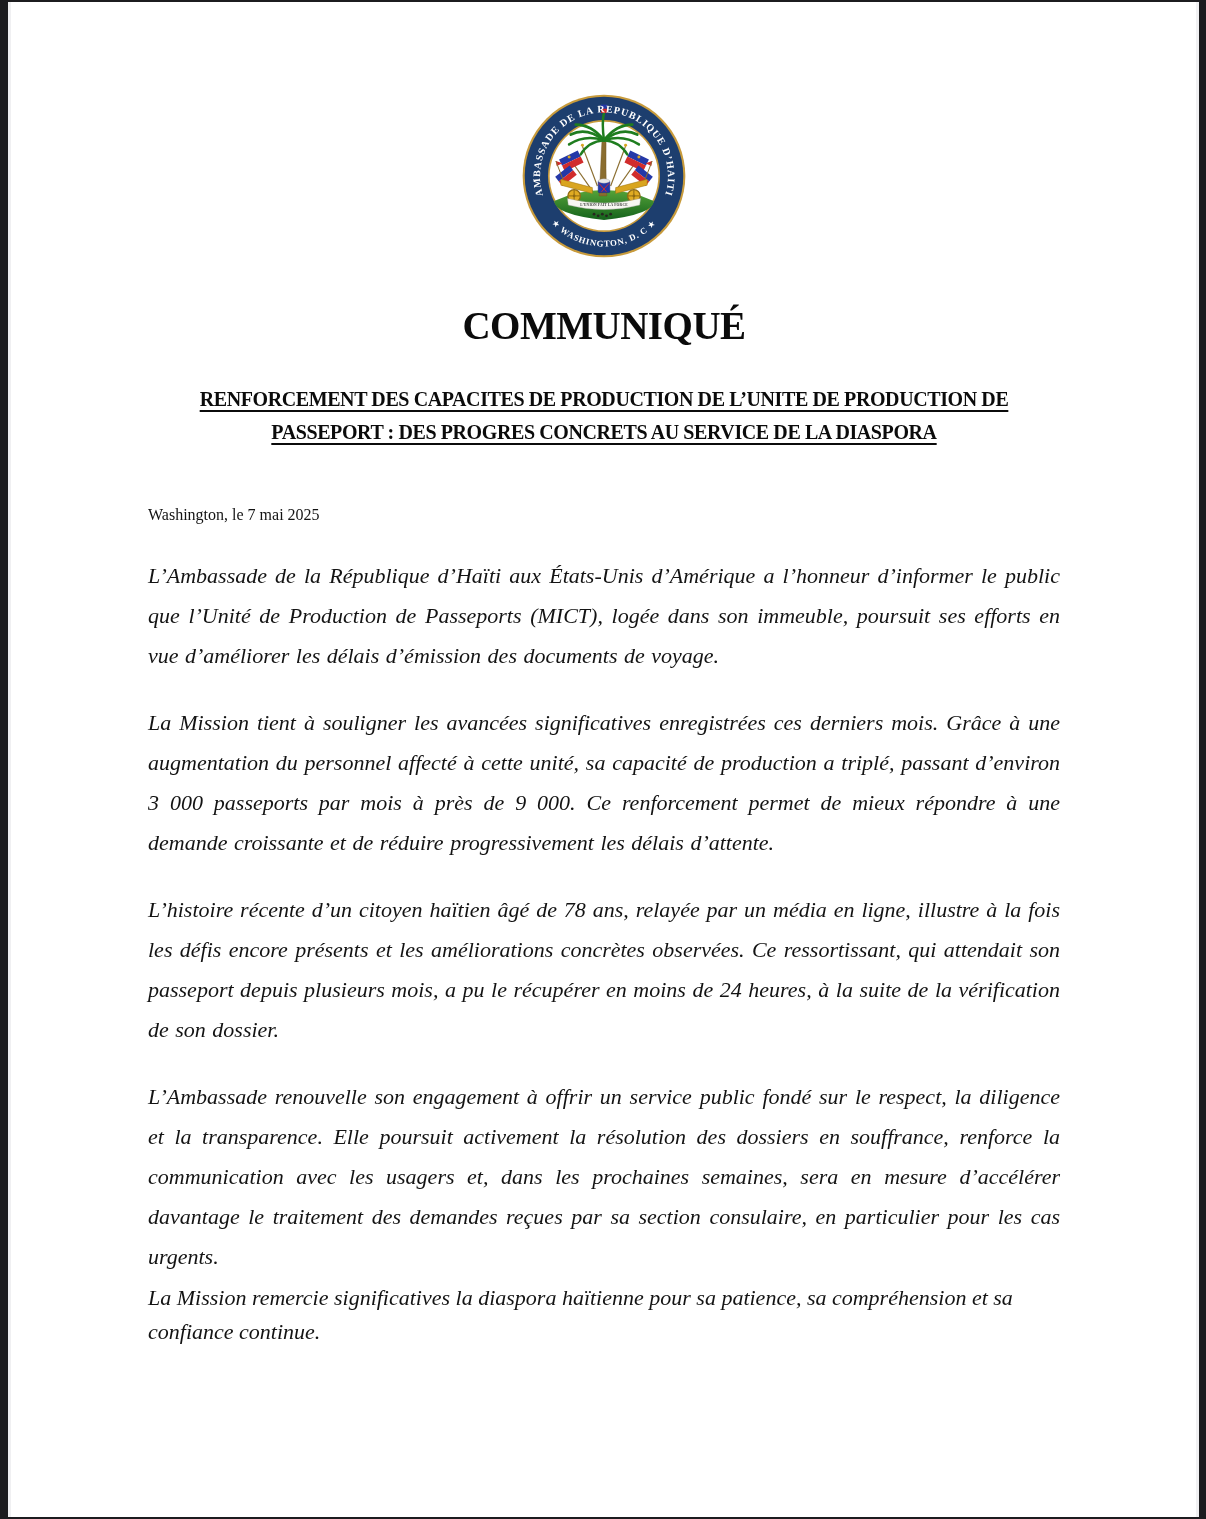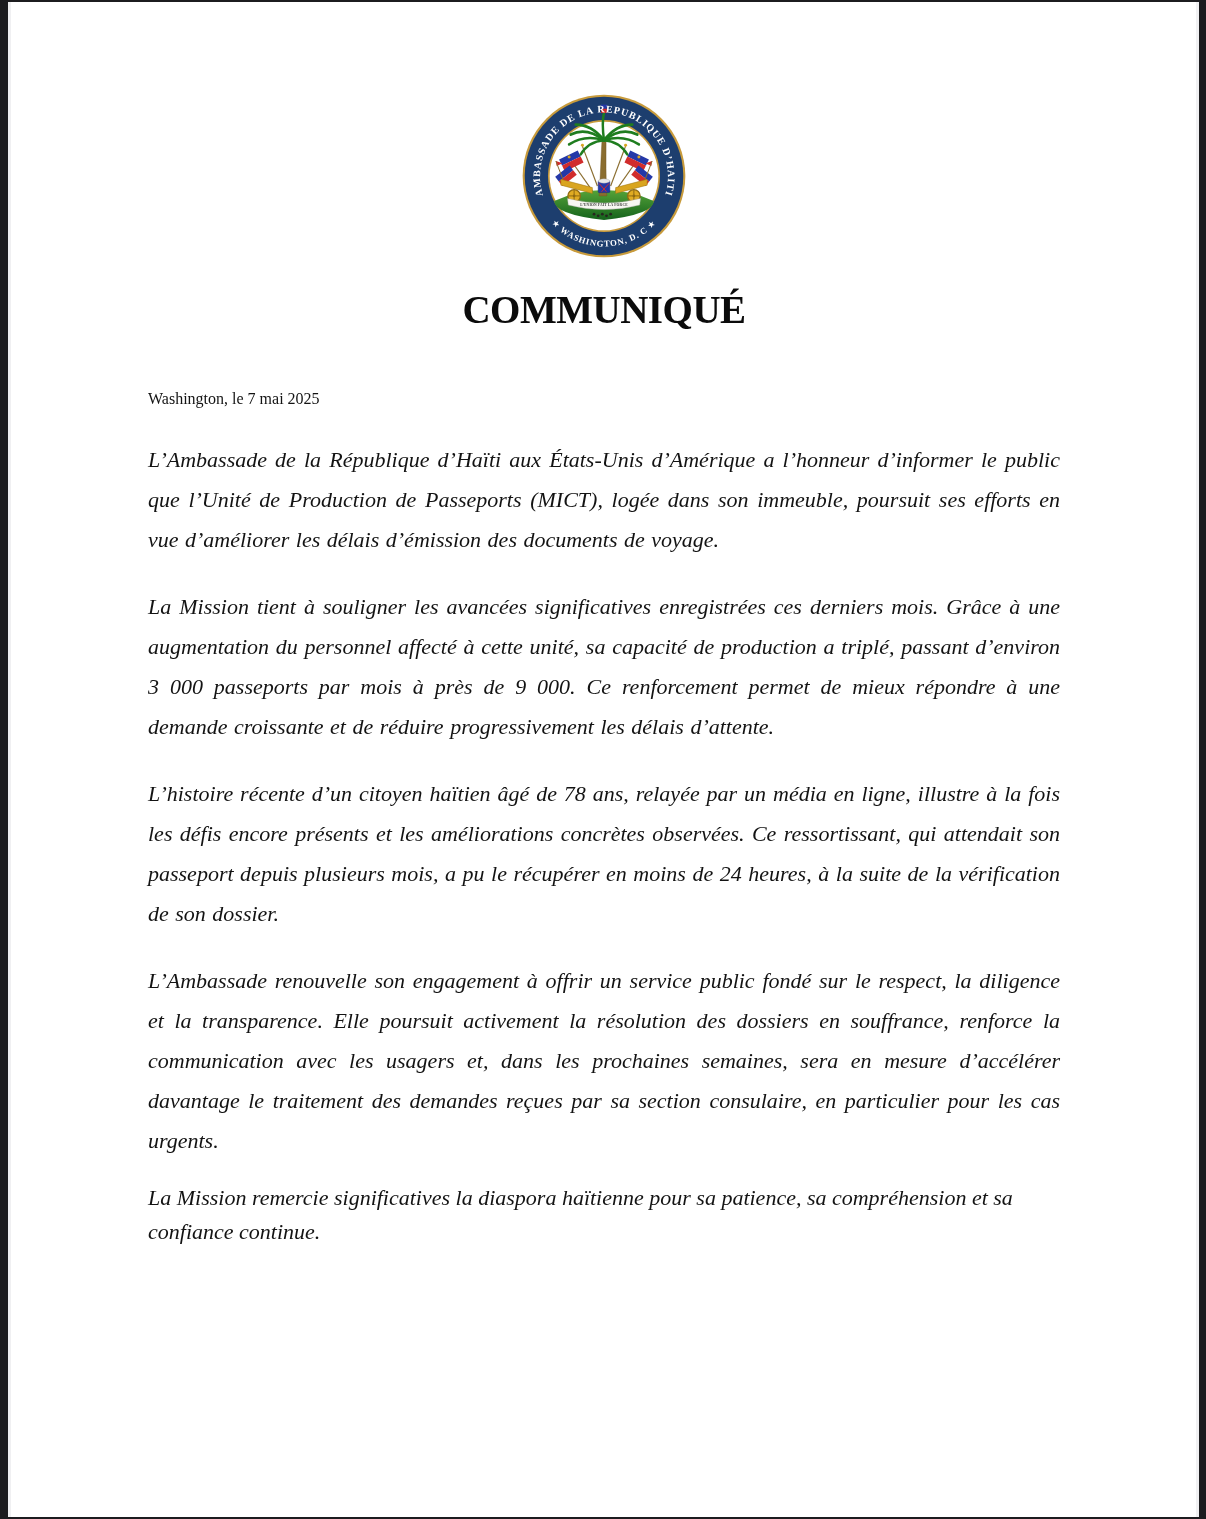--- a/index.html
+++ b/index.html
@@ -19,21 +19,21 @@
   }
   .content{
     padding:0 136px 0 137px;
     color:#131313;
   }
   .seal-row{
     margin-top:91px;
     text-align:center;
   }
   .doc-title{
-    margin-top:24px;
+    margin-top:40px;
     text-align:center;
     font-size:39px;
     font-weight:bold;
     letter-spacing:-0.5px;
     color:#0b0b0b;
     line-height:46px;
   }
   .doc-heading{
     margin-top:34px;
     text-align:center;
@@ -55,21 +55,21 @@
   }
   .body-text{ margin-top:26px;font-style:italic; }
   .para{
     font-size:22px;
     line-height:40px;
     text-align:justify;
     text-align-last:left;
     margin:0 0 27px 0;
     word-spacing:1px;
   }
-  .para.flush{ margin-bottom:20px; }
+  .para.flush{ margin-bottom:4px; }
   .para.tight{
     line-height:34px;
     text-align:left;
     margin-bottom:0;
     word-spacing:0;
   }
   .seal-svg{ display:inline-block; }
 </style>
 </head>
 <body>
@@ -151,20 +151,24 @@
           <textPath href="#arcTop" startOffset="50%">AMBASSADE DE LA REPUBLIQUE D’HAITI</textPath>
         </text>
         <text font-size="10.5" font-weight="bold" fill="#ffffff" letter-spacing="1" font-family="Liberation Serif, DejaVu Sans, serif" text-anchor="middle">
           <textPath href="#arcBot" startOffset="50%">★  WASHINGTON, D. C  ★</textPath>
         </text>
       </svg>
     </div>
 
     <div class="doc-title">COMMUNIQUÉ</div>
 
+    <div class="doc-heading">
+      <div class="hline">RENFORCEMENT DES CAPACITES DE PRODUCTION DE L’UNITE DE PRODUCTION DE</div>
+      <div class="hline">PASSEPORT : DES PROGRES CONCRETS AU SERVICE DE LA DIASPORA</div>
+    </div>
 
     <div class="dateline">Washington, le 7 mai 2025</div>
 
     <div class="body-text">
       <p class="para">L’Ambassade de la République d’Haïti aux États-Unis d’Amérique a l’honneur d’informer le public que l’Unité de Production de Passeports (MICT), logée dans son immeuble, poursuit ses efforts en vue d’améliorer les délais d’émission des documents de voyage.</p>
       <p class="para">La Mission tient à souligner les avancées significatives enregistrées ces derniers mois. Grâce à une augmentation du personnel affecté à cette unité, sa capacité de production a triplé, passant d’environ 3 000 passeports par mois à près de 9 000. Ce renforcement permet de mieux répondre à une demande croissante et de réduire progressivement les délais d’attente.</p>
       <p class="para">L’histoire récente d’un citoyen haïtien âgé de 78 ans, relayée par un média en ligne, illustre à la fois les défis encore présents et les améliorations concrètes observées. Ce ressortissant, qui attendait son passeport depuis plusieurs mois, a pu le récupérer en moins de 24 heures, à la suite de la vérification de son dossier.</p>
       <p class="para flush">L’Ambassade renouvelle son engagement à offrir un service public fondé sur le respect, la diligence et la transparence. Elle poursuit activement la résolution des dossiers en souffrance, renforce la communication avec les usagers et, dans les prochaines semaines, sera en mesure d’accélérer davantage le traitement des demandes reçues par sa section consulaire, en particulier pour les cas urgents.</p>
       <p class="para tight">La Mission remercie significatives la diaspora haïtienne pour sa patience, sa compréhension et sa confiance continue.</p>
     </div>

